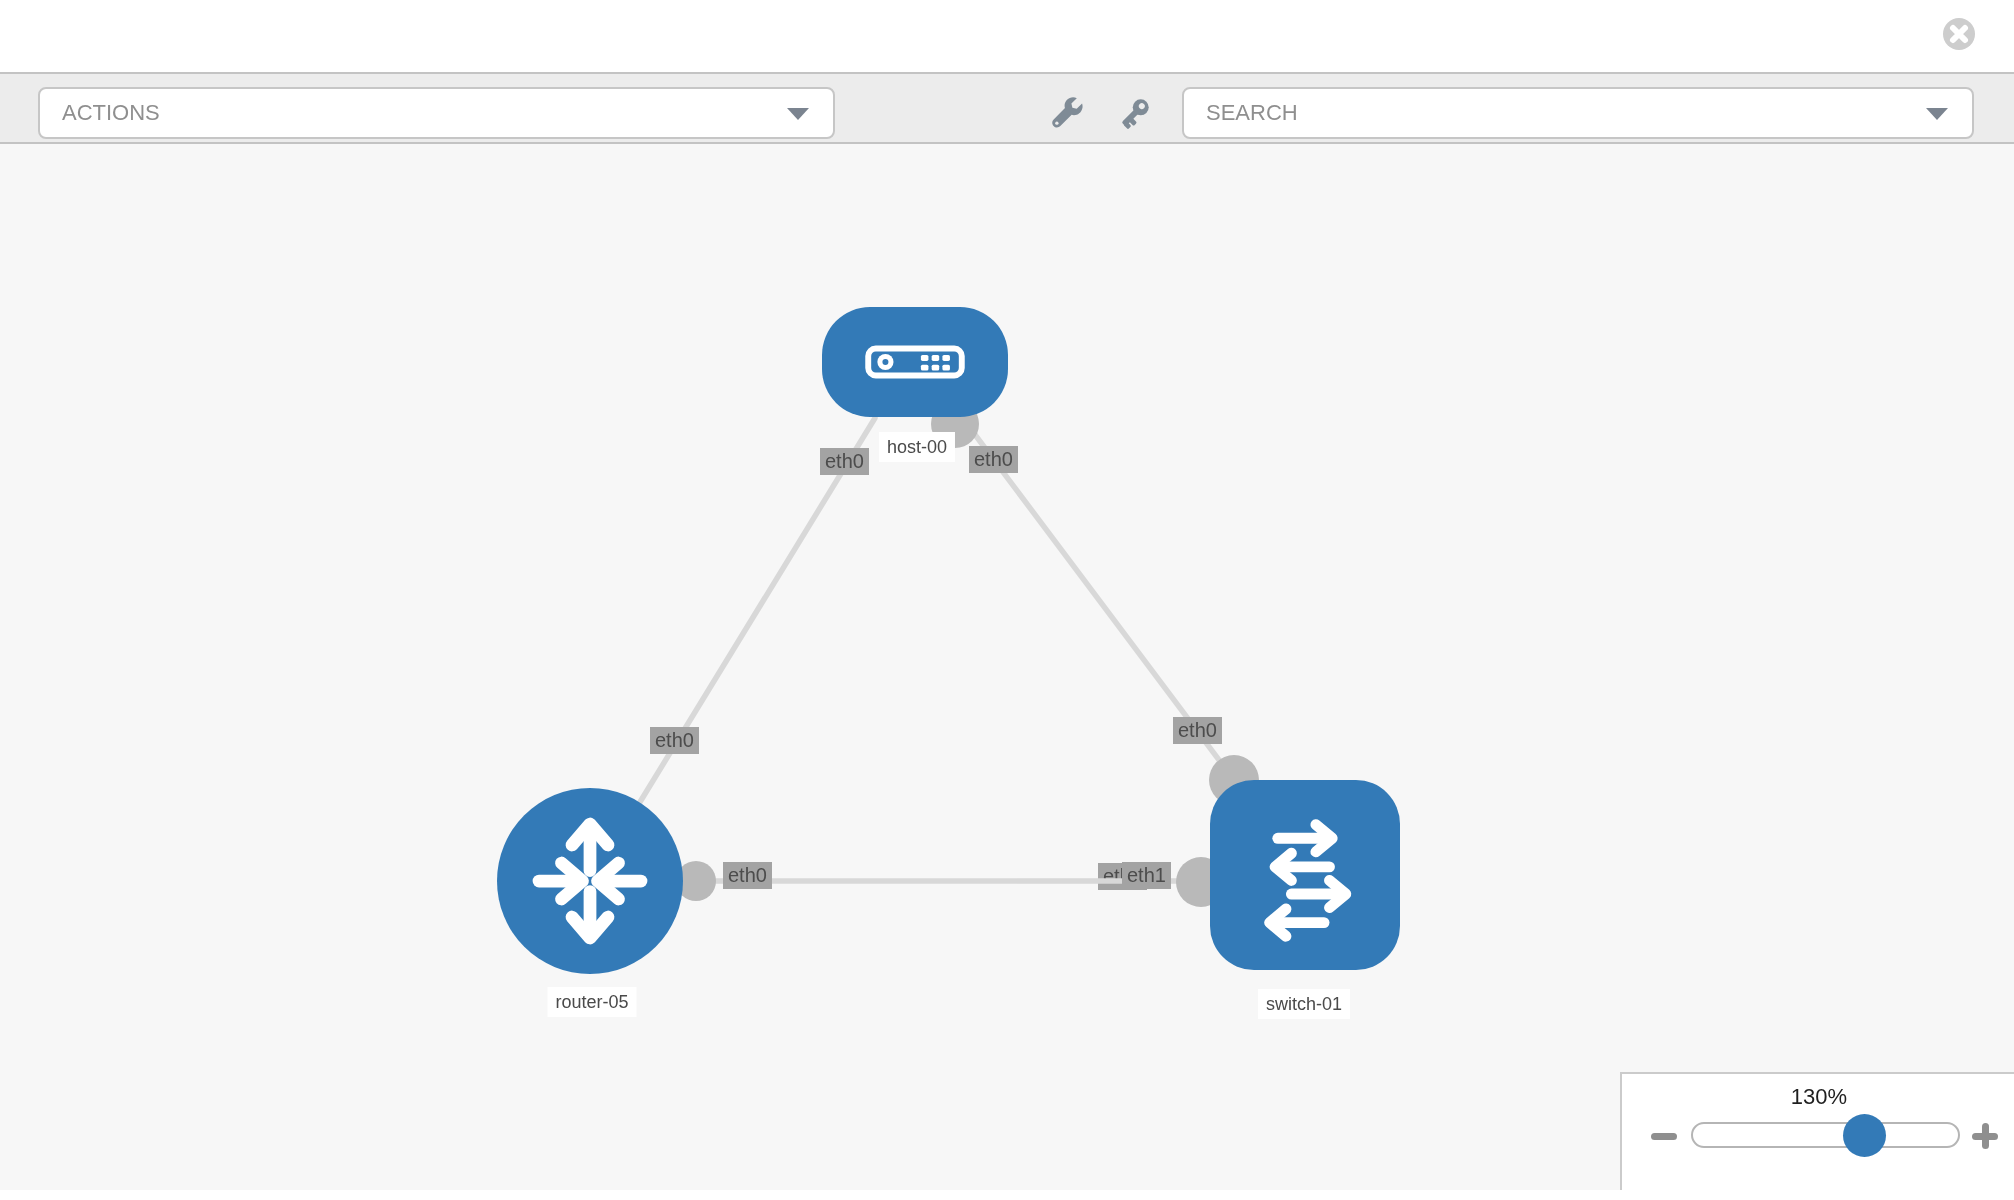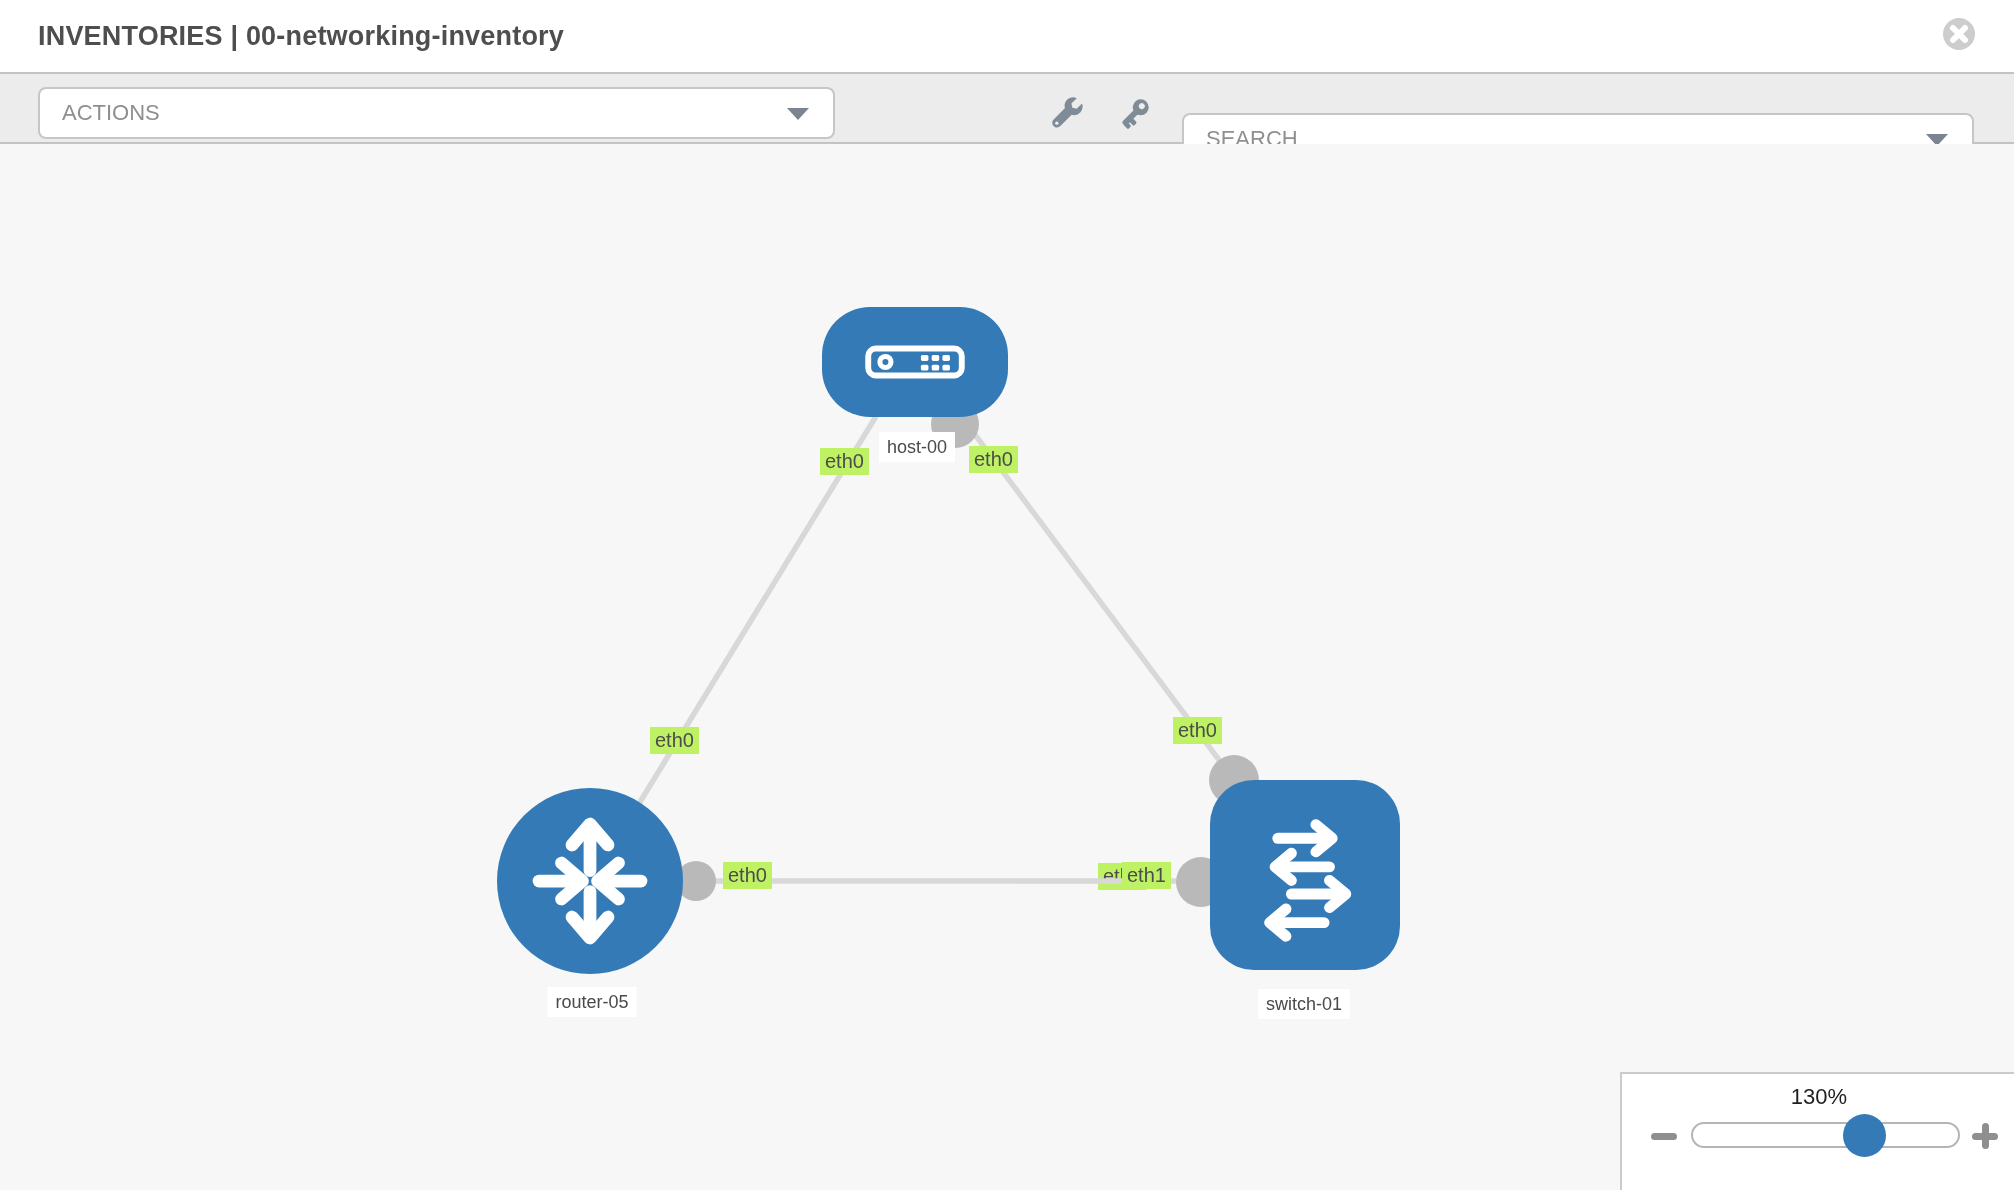--- a/index.html
+++ b/index.html
@@ -14,36 +14,36 @@
   .close-btn { position:absolute; left:1942px; top:17px; width:34px; height:34px;
                border:none; background:transparent; cursor:pointer; padding:0; }
 
   
   .toolbar { position:relative; height:72px; background:#ececec;
              border-top:2px solid #c3c3c3; border-bottom:2px solid #c3c3c3; }
   .dd { position:absolute; top:13px; height:52px; background:#fff;
         border:2px solid #c6c6c6; border-radius:8px; display:flex; align-items:center;
         padding:0 26px 0 22px; color:#8f8f8f; font-size:22px; cursor:pointer; }
   .dd-actions { left:38px;  width:797px; }
-  .dd-search  { left:1182px; width:792px;margin-top:26px; }
+  .dd-search  { left:1182px; width:792px; }
   .caret { position:absolute; right:24px; top:50%; margin-top:-5px; width:0; height:0;
            border-left:11px solid transparent; border-right:11px solid transparent;
            border-top:12px solid #7b8490; }
   .tool-icon { position:absolute; top:22px; width:36px; height:36px; cursor:pointer; }
   .wrench { left:1048px; } .key { left:1116px; }
 
   
   .canvas { position:relative; height:1046px; background:#f7f7f7; overflow:hidden; }
   .edges { position:absolute; left:0; top:0; z-index:2; }
   .node { position:absolute; background:#337ab7; display:flex; align-items:center;
           justify-content:center; z-index:4; cursor:pointer; }
   .node-host   { left:822px;  top:163px; width:186px; height:110px; border-radius:48px; }
   .node-router { left:497px;  top:644px; width:186px; height:186px; border-radius:50%; }
   .node-switch { left:1210px; top:636px; width:190px; height:190px; border-radius:44px; }
-  .iflabel { position:absolute; z-index:3; background:#bef264; color:#4c4c4c;
+  .iflabel { position:absolute; z-index:3; background:#a3a3a3; color:#4c4c4c;
              font-size:20px; line-height:21px; padding:3px 5px; white-space:nowrap; }
   .iflabel.under { z-index:1; }
   .nodelabel { position:absolute; z-index:5; background:#fff; color:#4a4a4a;
                font-size:18px; line-height:28px; padding:1px 8px; white-space:nowrap;
                transform:translateX(-50%); }
 
   
   .zoom-panel { position:absolute; left:1620px; top:928px; width:400px; height:140px;
                 background:#fff; border:2px solid #cbcbcb; z-index:10; }
   .zoom-level { position:absolute; top:10px; left:0; width:394px; text-align:center;
@@ -58,21 +58,20 @@
                 background:#fff; border:2px solid #b5b5b5; border-radius:13px; cursor:pointer; }
   .zoom-knob { position:absolute; top:40px; width:43px; height:43px; border-radius:50%;
                background:#337ab7; cursor:grab; }
 </style>
 </head>
 <body>
 
 <div class="app">
 
   <div class="header">
-    <div class="page-title">INVENTORIES | 00-networking-inventory</div>
     <button class="close-btn">
       <svg width="34" height="34" viewBox="0 0 34 34">
         <circle cx="17" cy="17" r="16" fill="#cdcdcd"></circle>
         <path d="M11 11 L23 23 M23 11 L11 23" stroke="#fff" stroke-width="6" stroke-linecap="round"></path>
       </svg>
     </button>
   </div>
 
   <div class="toolbar">
     <div class="dd dd-actions">

